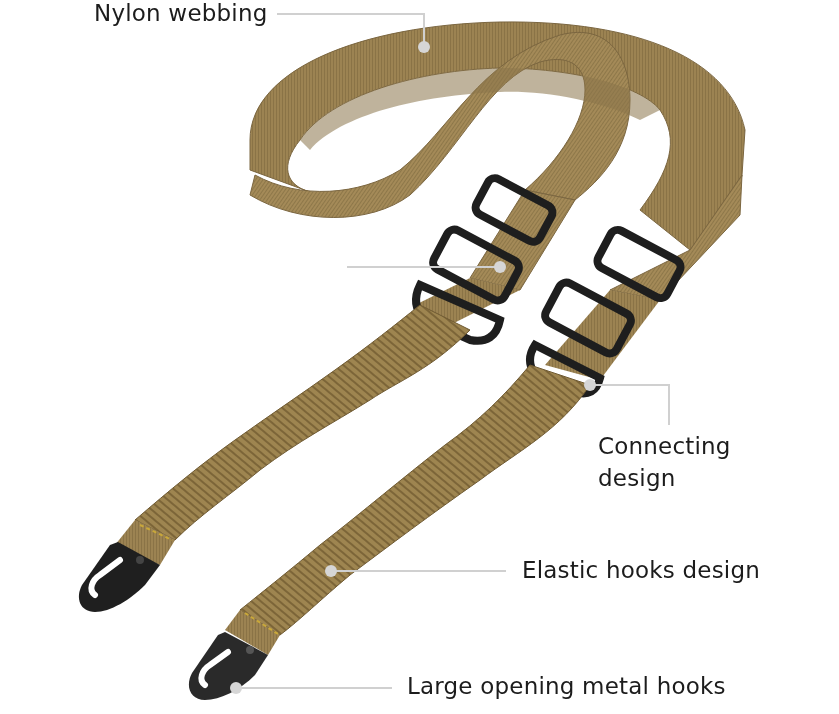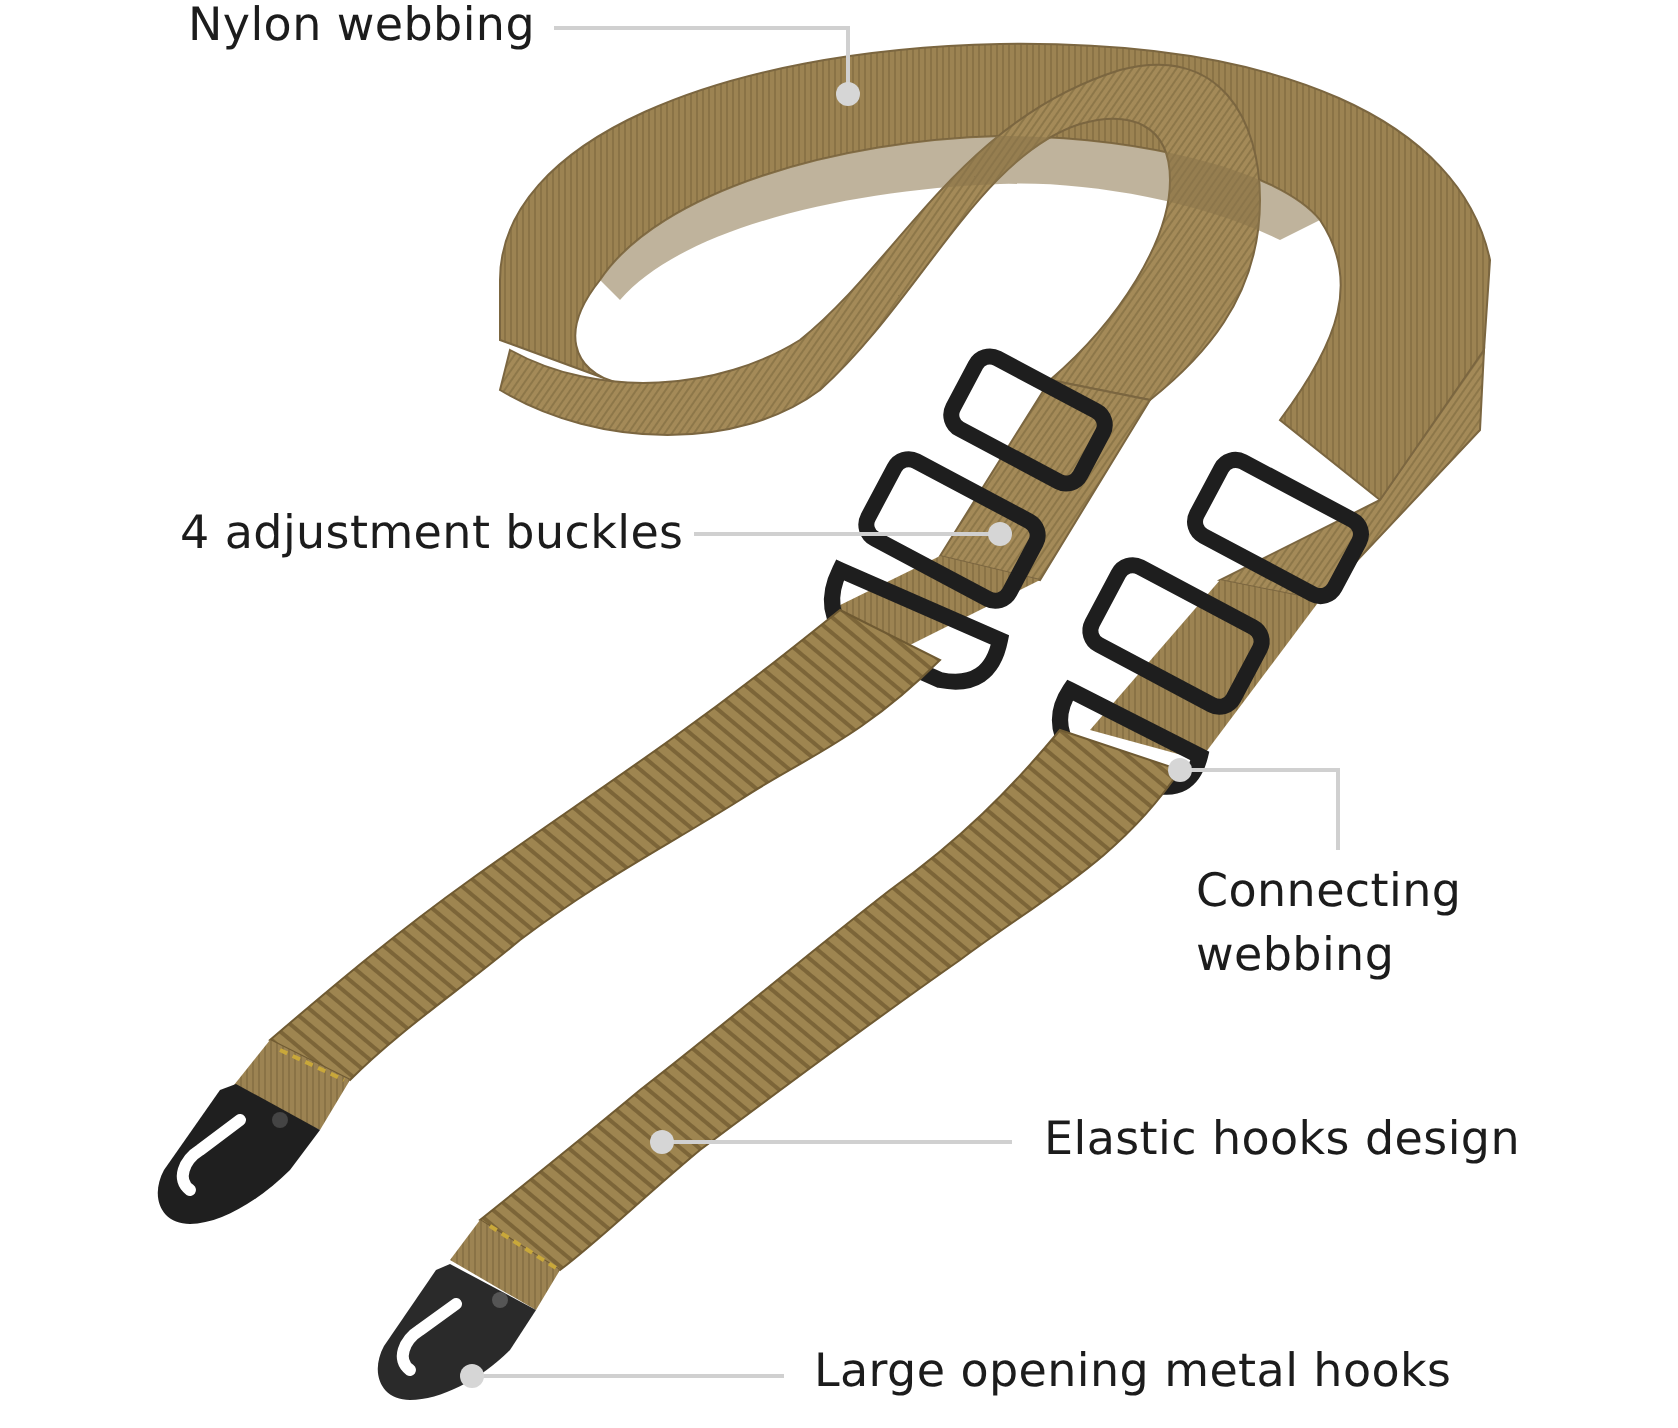--- a/index.html
+++ b/index.html
@@ -102,18 +102,17 @@
     <g fill="#d6d6d6">
       <circle cx="424" cy="47" r="6"></circle>
       <circle cx="500" cy="267" r="6"></circle>
       <circle cx="590" cy="385" r="6"></circle>
       <circle cx="331" cy="571" r="6"></circle>
       <circle cx="236" cy="688" r="6"></circle>
     </g>
   </svg>
 
   <div class="label" style="left:94px; top:-3px;">Nylon webbing</div>
-  <div class="label" style="left:90px; top:251px;">4 adjustment buckles</div>
-  <div class="label multi" style="left:598px; top:430px;">Connecting webbing</div>
+  <div class="label multi" style="left:598px; top:430px;">Connecting design</div>
   <div class="label" style="left:522px; top:554px;">Elastic hooks design</div>
   <div class="label" style="left:407px; top:670px;">Large opening metal hooks</div>
 
 </div>
 
 </body></html>

